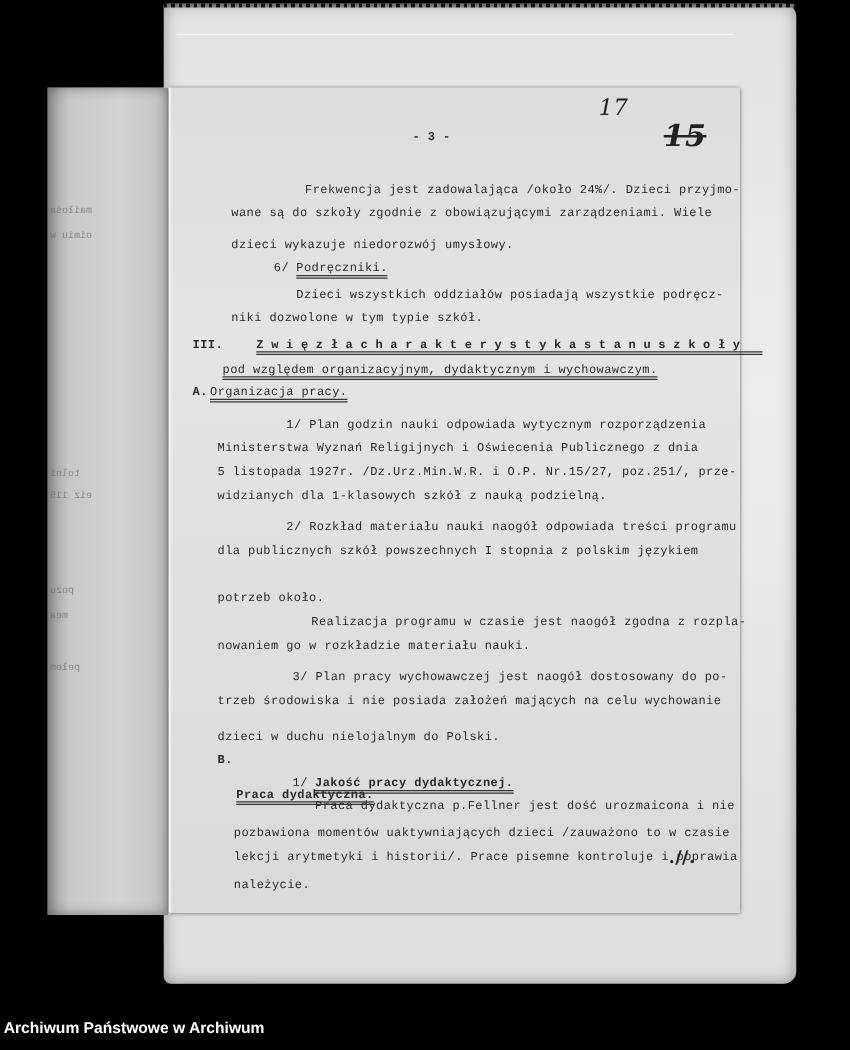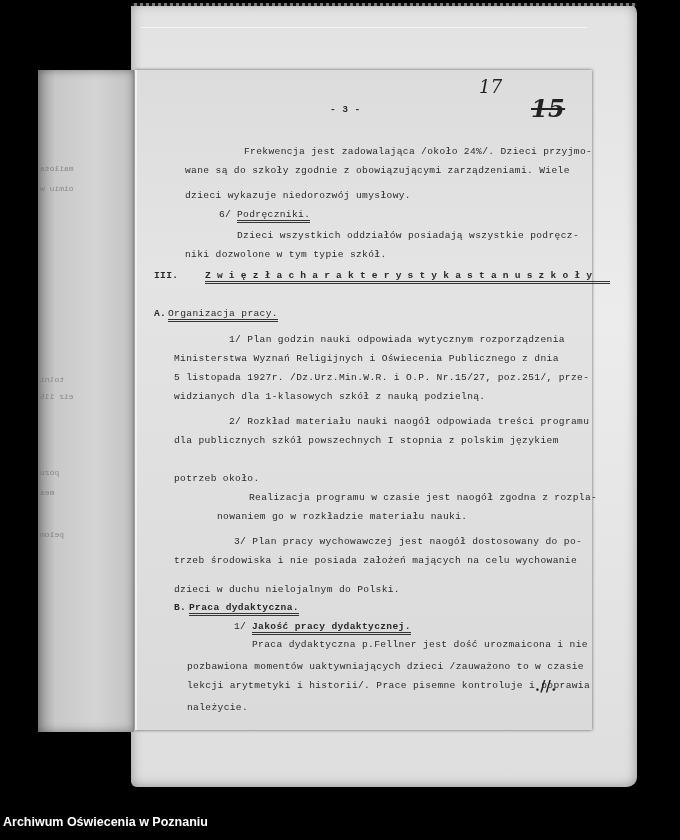--- a/index.html
+++ b/index.html
@@ -79,47 +79,48 @@
     <span class="line" style="left:48px; top:95px;">wane są do szkoły zgodnie z obowiązującymi zarządzeniami. Wiele</span>
     <span class="line" style="left:48px; top:120px;">dzieci wykazuje  niedorozwój umysłowy.</span>
 
     <span class="line" style="left:82px; top:139px;">6/</span>
     <span class="line dbl" style="left:100px; top:139px;">Podręczniki.</span>
     <span class="line" style="left:100px; top:160px;">Dzieci wszystkich oddziałów posiadają wszystkie podręcz-</span>
     <span class="line" style="left:48px; top:179px;">niki dozwolone w tym typie szkół.</span>
 
     <span class="line bold" style="left:17px; top:200px;">III.</span>
     <span class="line dbl bold" style="left:35px; top:200px; letter-spacing:0.2px; width:405px;margin-left:33px;">Z w i ę z ł a  c h a r a k t e r y s t y k a  s t a n u  s z k o ł y</span>
+    <span class="line dbl" style="left:41px; top:220px;">pod względem organizacyjnym, dydaktycznym i wychowawczym.</span>
 
     <span class="line bold" style="left:17px; top:238px;">A.</span>
     <span class="line dbl" style="left:31px; top:238px;">Organizacja pracy.</span>
 
     <span class="line" style="left:92px; top:264px;">1/ Plan godzin nauki odpowiada wytycznym rozporządzenia</span>
     <span class="line" style="left:37px; top:283px;">Ministerstwa Wyznań Religijnych i Oświecenia Publicznego z dnia</span>
     <span class="line" style="left:37px; top:302px;">5 listopada 1927r. /Dz.Urz.Min.W.R. i O.P. Nr.15/27, poz.251/, prze-</span>
     <span class="line" style="left:37px; top:321px;">widzianych dla 1-klasowych szkół z nauką podzielną.</span>
 
     <span class="line" style="left:92px; top:346px;">2/ Rozkład materiału nauki naogół odpowiada treści programu</span>
     <span class="line" style="left:37px; top:365px;text-align:center;">dla publicznych szkół powszechnych I stopnia z polskim językiem</span>
     <span class="line" style="left:37px; top:403px;">potrzeb około.</span>
     <span class="line" style="left:112px; top:422px;">Realizacja programu w czasie jest naogół zgodna z rozpla-</span>
-    <span class="line" style="left:37px; top:441px;margin-left:43px;">nowaniem go w rozkładzie materiału nauki.</span>
+    <span class="line" style="left:37px; top:441px;">nowaniem go w rozkładzie materiału nauki.</span>
 
     <span class="line" style="left:97px; top:466px;">3/ Plan pracy wychowawczej jest naogół dostosowany do po-</span>
     <span class="line" style="left:37px; top:485px;">trzeb środowiska i nie posiada założeń mających na celu wychowanie</span>
     <span class="line" style="left:37px; top:504px;margin-top:10px;">dzieci w duchu nielojalnym do Polski.</span>
 
     <span class="line bold" style="left:37px; top:532px;">B.</span>
-    <span class="line dbl bold" style="left:52px; top:532px;text-align:right;">Praca dydaktyczna.</span>
+    <span class="line dbl bold" style="left:52px; top:560px;text-align:right;">Praca dydaktyczna.</span>
 
     <span class="line" style="left:97px; top:551px;">1/</span>
     <span class="line dbl bold" style="left:115px; top:551px;">Jakość pracy dydaktycznej.</span>
 
     <span class="line" style="left:115px; top:569px;">Praca dydaktyczna p.Fellner jest dość urozmaicona i nie</span>
     <span class="line" style="left:50px; top:591px;">pozbawiona momentów uaktywniających dzieci /zauważono to w czasie</span>
     <span class="line" style="left:50px; top:610px;">lekcji arytmetyki i historii/. Prace pisemne kontroluje i poprawia</span>
     <span class="line" style="left:50px; top:632px;">należycie.</span>
 
     <span class="hand" style="left:398px; top:608px; font-size:14px; font-weight:bold; font-style:normal;">.//.</span>
   </div>
 </div>
 
-<div class="footer">Archiwum Oświecenia w Poznaniu</div>
+<div class="footer">Archiwum Państwowe w Archiwum</div>
 
 </body></html>

